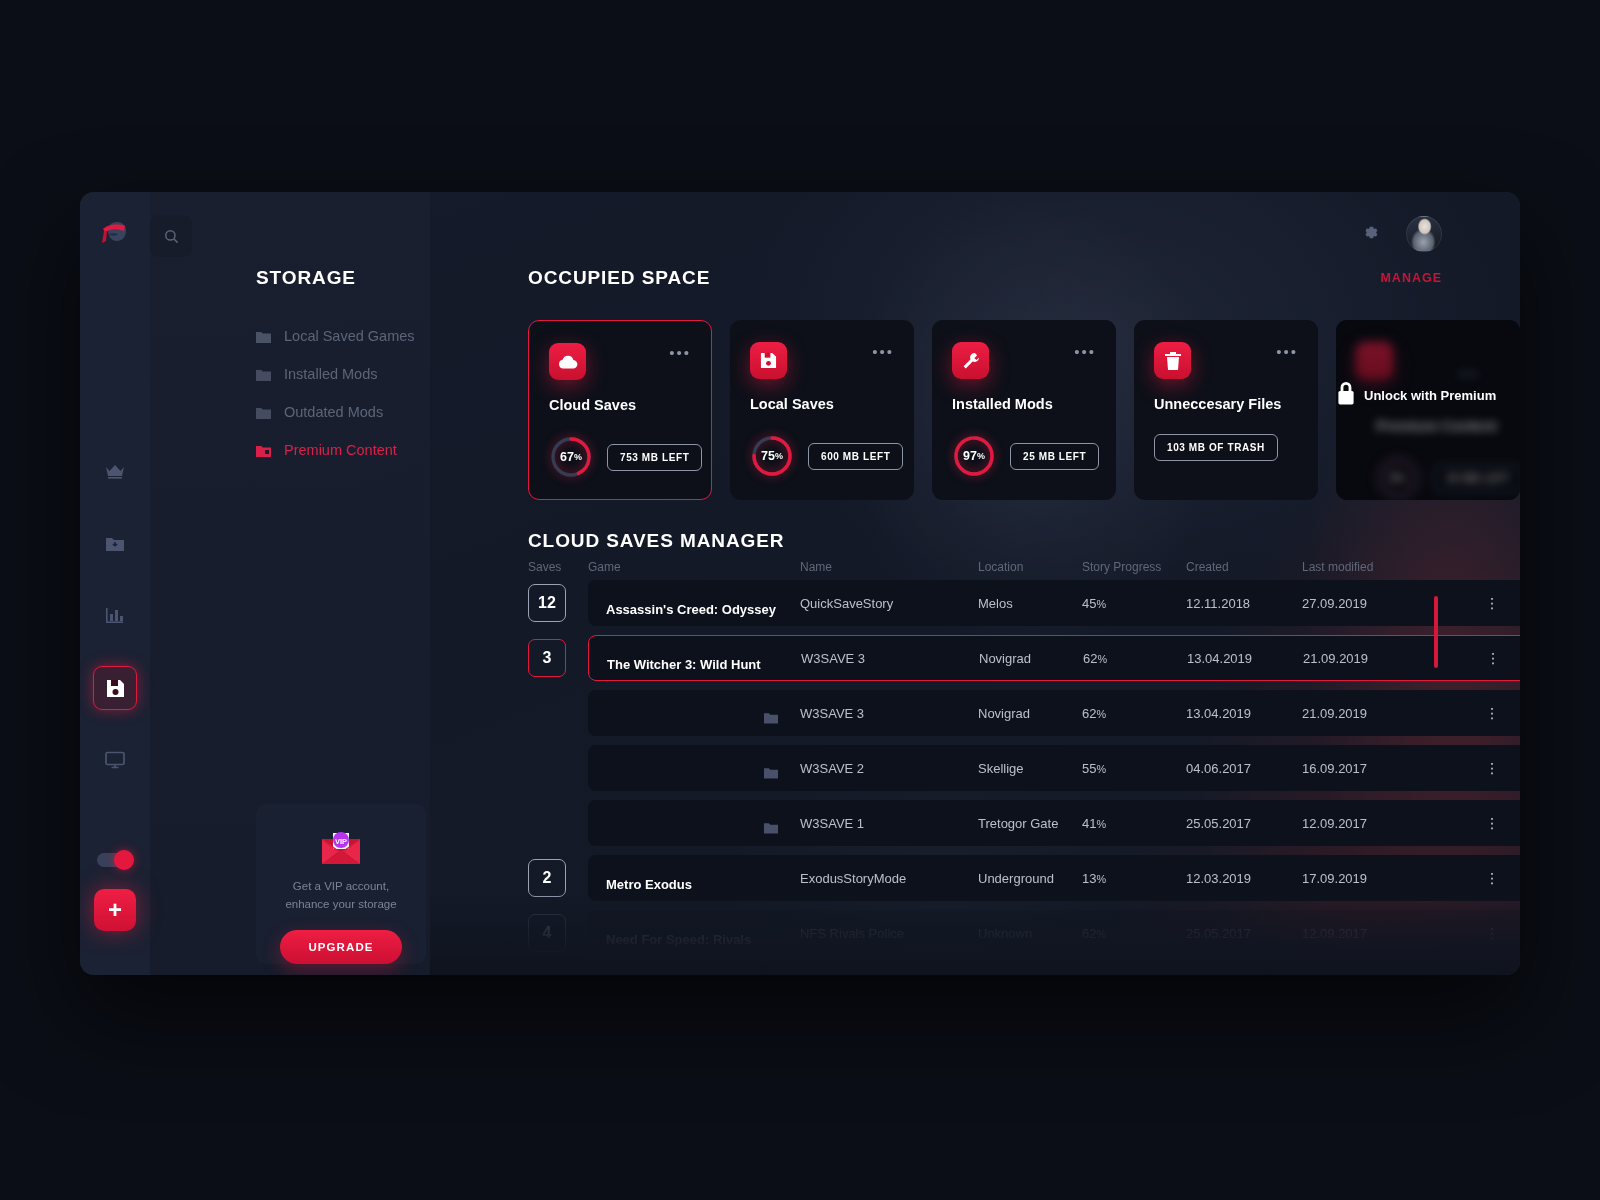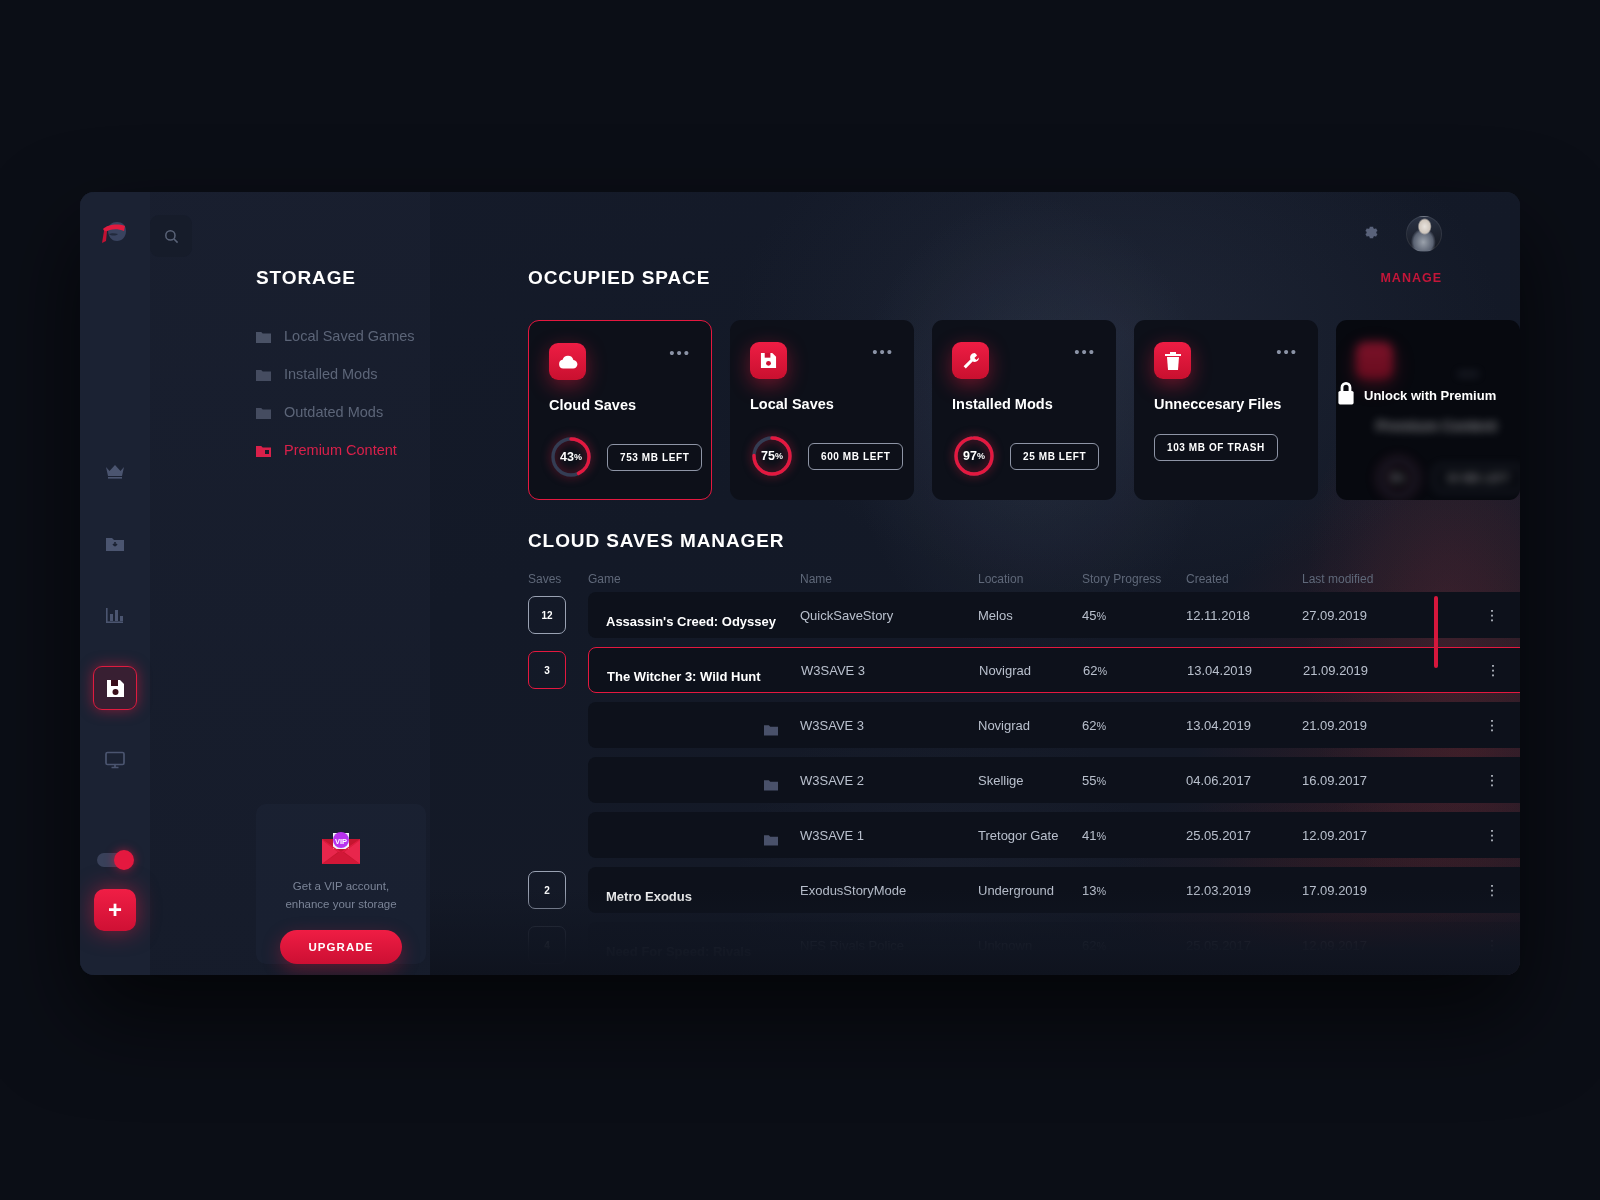--- a/index.html
+++ b/index.html
@@ -152,36 +152,36 @@
   .card.locked{ background:#07090f; overflow:hidden; }
   .card.locked .blur{ filter: blur(5px); opacity:.5; }
   .lock-overlay{
     position:absolute; left:0; right:0; top:62px;
     display:flex;align-items:center;gap:8px;color:#fff;
   }
   .lock-overlay .lbl{ font-size:13px;font-weight:700; }
 
   
   #cloud-title{ position:absolute; left:98px; top:338px; }
-  .table{ position:absolute; left:98px; top:374px; width:1000px; }
+  .table{ position:absolute; left:98px; top:362px; width:1000px; }
   .thead{ display:flex; color:#5f6879; font-size:12px; height:26px; align-items:center;}
   .c-saves{width:60px;}
   .c-game{width:212px;}
   .c-name{width:178px;}
   .c-loc{width:104px;}
   .c-prog{width:104px;}
   .c-created{width:116px;}
   .c-mod{width:160px;}
   .c-menu{width:60px;display:flex;justify-content:center;}
   .thead .c-prog{ text-align:left; }
 
   .row-wrap{ display:flex; align-items:center; margin-bottom:9px; height:46px;}
   .badge{
     width:38px;height:38px;border-radius:7px;border:1.4px solid #9aa2b3;
-    display:flex;align-items:center;justify-content:center;color:#fff;font-size:10px;font-weight:700;
+    display:flex;align-items:center;justify-content:center;color:#fff;font-size:16px;font-weight:700;
   }
   .badge.sel{ border-color:#e4183f; color:#fff; }
   .row{
     flex:1; height:46px; border-radius:8px; background:#0d111b;
     display:flex; align-items:center; color:#b9c0cd; font-size:13px;
   }
   .row.sel{ border:1.3px solid #e4183f; background:#0d111b; }
   .row .c-game{ color:#fff;font-weight:700; padding-left:18px; width:212px;margin-top:13px; }
   .row .c-name{ width:178px; }
   .row .c-loc{ width:104px; }
@@ -356,21 +356,21 @@
           </div>
           <div class="dots">•••</div>
           <div class="card-name">Cloud Saves</div>
           <div class="card-foot">
             <div class="ring">
               <svg width="44" height="44" viewBox="0 0 44 44">
                 <circle cx="22" cy="22" r="18" fill="none" stroke="#343d54" stroke-width="3.4"></circle>
                 <circle cx="22" cy="22" r="18" fill="none" stroke="#e4183f" stroke-width="3.4" stroke-linecap="round" stroke-dasharray="48.6 113.1" transform="rotate(-90 22 22)"></circle>
               </svg>
               <div class="val">
-                  <span>43</span>
+                  <span>67</span>
                   <small>%</small>
                 </div>
             </div>
             <div class="pill">753 MB LEFT</div>
           </div>
         </div>
 
         <div class="card">
           <div class="card-ic">
             <svg width="17" height="17" viewBox="0 0 18 18" fill="#fff">

